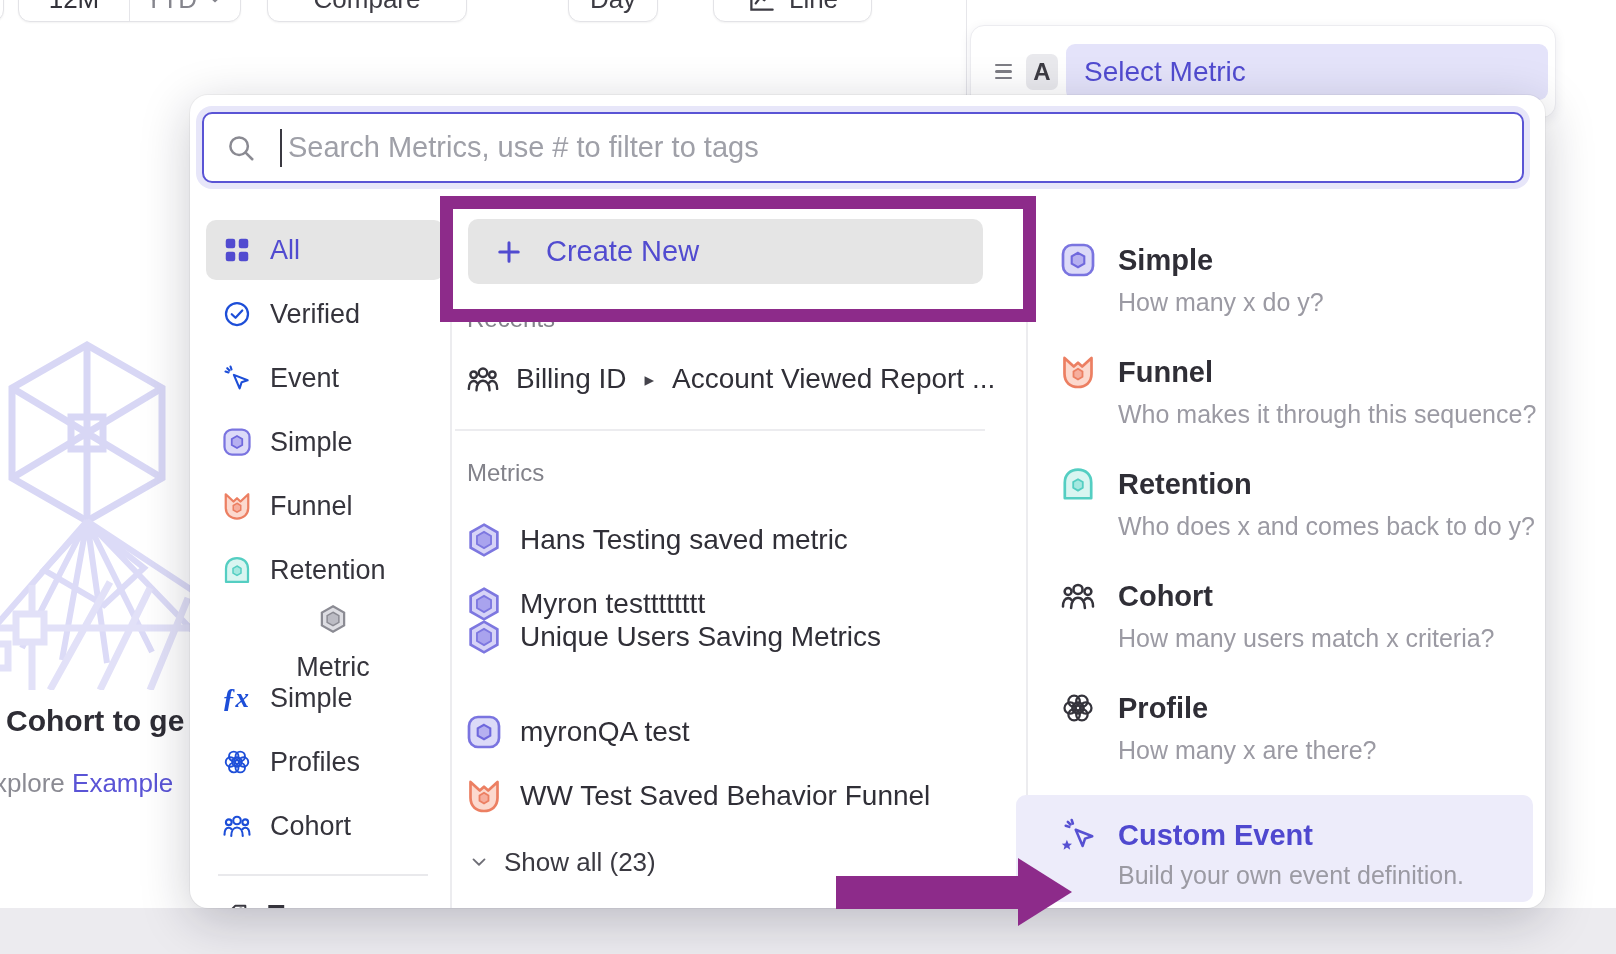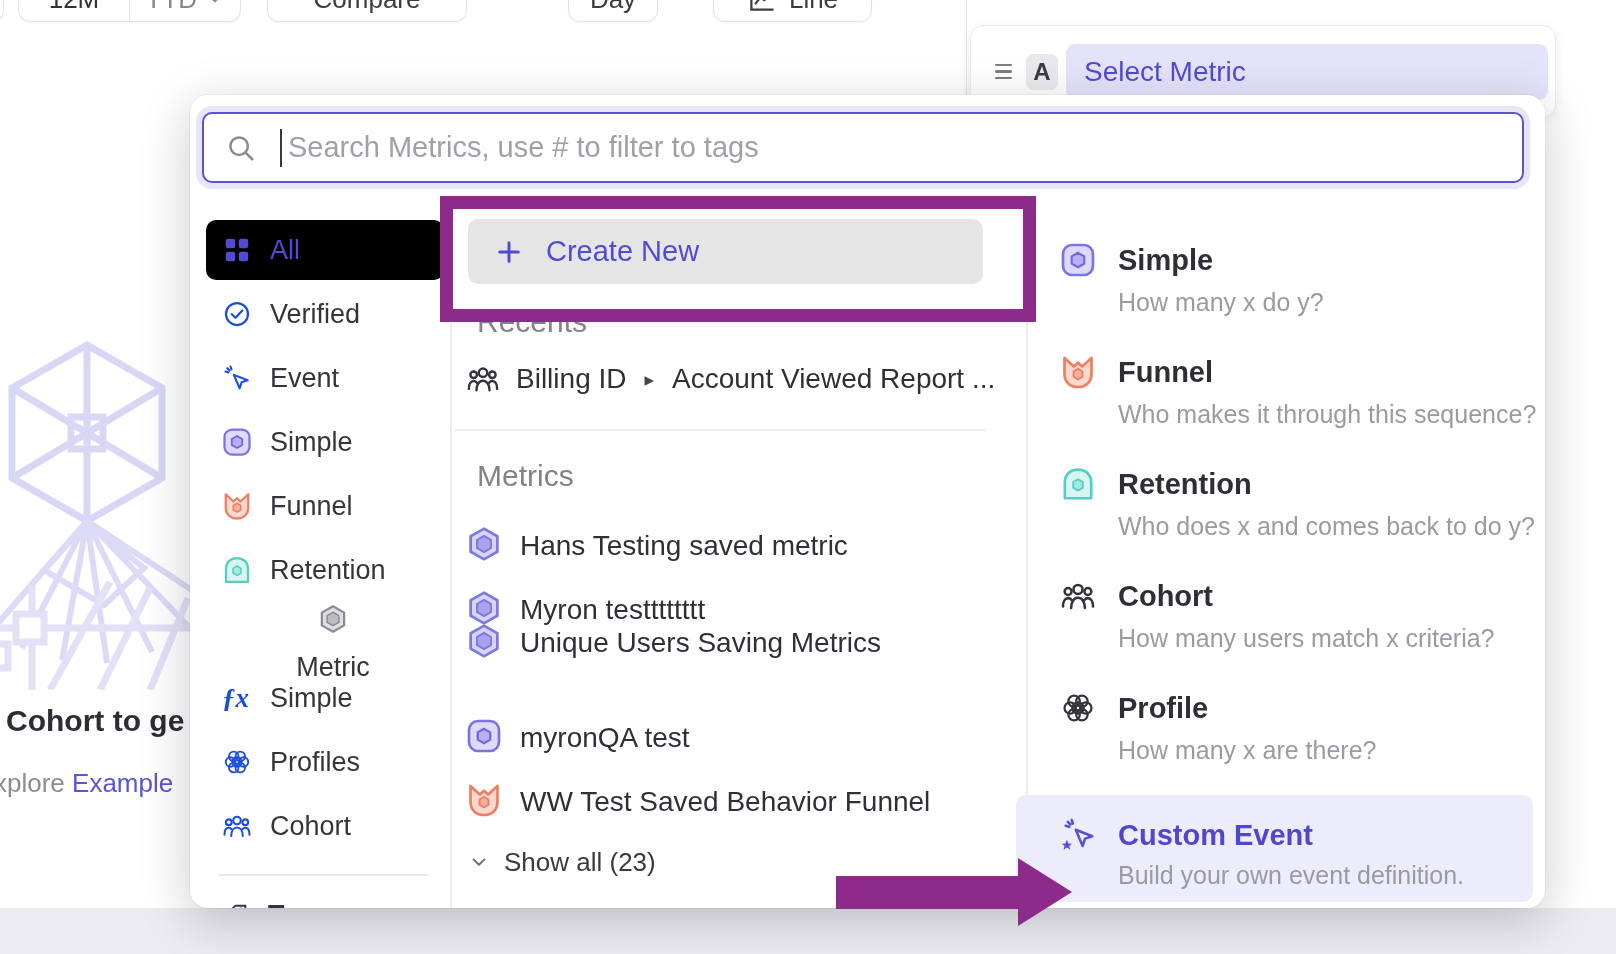--- a/index.html
+++ b/index.html
@@ -58,42 +58,42 @@
     font-family:"Liberation Sans", sans-serif; color:#33323a; background:transparent; }
   .search-input::placeholder { color:#9fa0a8; opacity:1; }
 
   .col-divider { position:absolute; width:1.5px; background:#ececef; top:115px; height:698px; }
   .cd-1 { left:260px; } .cd-2 { left:836px; }
 
   
   .cat-row { position:absolute; left:16px; width:238px; height:60px; border-radius:10px;
     display:flex; align-items:center; padding-left:16px; gap:18px; font-size:27px; color:#35343c; cursor:pointer; }
   .cat-row .ic { width:30px; height:30px; color:#1d4ed8; }
-  .cat-row.selected { background:#000000; color:#514bd0; }
+  .cat-row.selected { background:#e5e5e5; color:#514bd0; }
   .cat-row.selected .ic { color:#514bd0; }
   .formula-glyph { font-style:italic; font-weight:600; font-size:27px; font-family:"Liberation Serif", serif; line-height:30px; }
   .side-divider { position:absolute; left:28px; top:779px; width:210px; height:1.5px; background:#e9e9ec; }
   .cat-partial { position:absolute; left:32px; top:797px; height:46px; display:flex; align-items:center; gap:18px;
     font-size:27px; font-weight:600; color:#35343c; }
   .cat-partial .ic { width:28px; height:28px; color:#3a3941; }
 
   
   .create-btn { position:absolute; left:278px; top:124px; width:515px; height:65px; background:#e5e5e5;
     border-radius:10px; display:flex; align-items:center; padding-left:26px; gap:22px; cursor:pointer; }
   .create-btn .ic { width:30px; height:30px; color:#514bd0; }
   .create-btn .lbl { font-size:29px; font-weight:500; color:#514bd0; }
-  .section-label { position:absolute; left:287px; font-size:30px; color:#82828a; }
+  .section-label { position:absolute; left:277px; font-size:24px; color:#82828a; }
   .recents-label { top:210px; }
   .metrics-label { top:364px; }
   .mid-divider { position:absolute; left:265px; top:334px; width:530px; height:1.5px; background:#ececef; }
   .recent-row { position:absolute; left:276px; top:262px; height:44px; display:flex; align-items:center; gap:16px;
     font-size:28px; font-weight:500; color:#302f37; cursor:pointer; }
   .recent-row .ic { width:34px; height:34px; color:#34333b; }
   .crumb-sep { font-size:19px; color:#44434b; margin:0 2px; }
-  .m-row { position:absolute; left:276px; height:44px; display:flex; align-items:flex-end; gap:18px;
+  .m-row { position:absolute; left:276px; height:44px; display:flex; align-items:center; gap:18px;
     font-size:28px; font-weight:500; color:#302f37; cursor:pointer; }
   .m-row .ic { width:36px; height:36px; }
   .show-all { position:absolute; left:278px; top:749px; height:36px; display:flex; align-items:center; gap:14px;
     font-size:26px; font-weight:500; color:#3a3941; cursor:pointer; }
   .show-all .ic { width:22px; height:22px; color:#6e6e76; }
 
   
   .type-row { position:absolute; left:870px; display:flex; gap:22px; cursor:pointer; }
   .type-row .ic { width:36px; height:36px; color:#34333b; }
   .type-title { font-size:29px; font-weight:600; color:#2f2e36; line-height:36px; }

